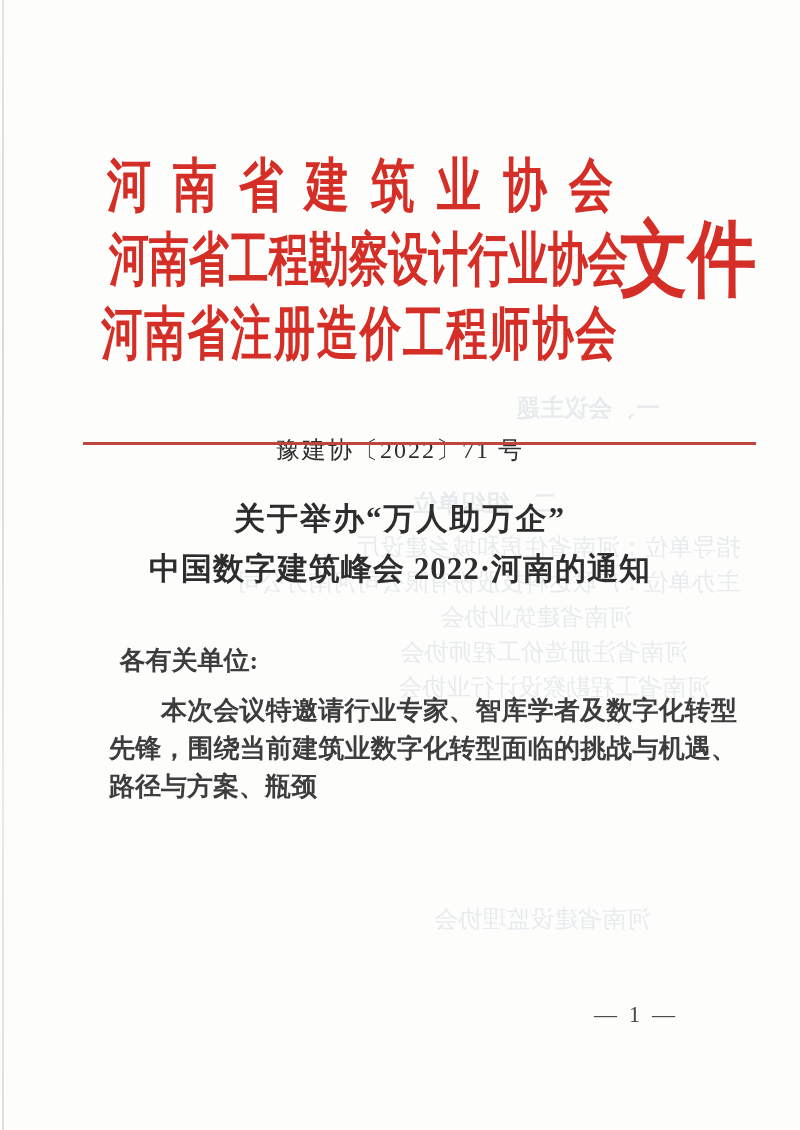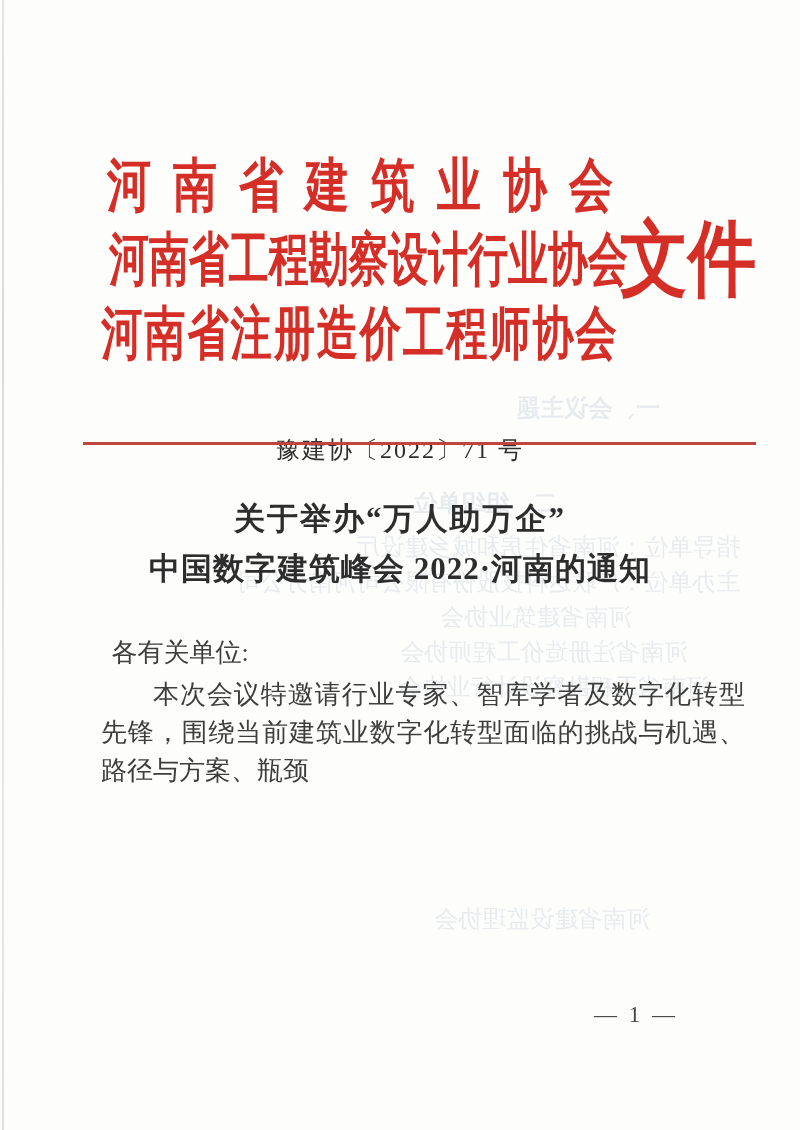--- a/index.html
+++ b/index.html
@@ -109,22 +109,23 @@
   .body-text {
     position: absolute;
     left: 97px; top: 630px;
     width: 652px;
     font-size: 26px;
     line-height: 38px;
     color: #3d3d3d;
     text-align: justify;
   }
   .body-text p {
-    margin: 4px;
+    margin: 12px;
     text-indent: 2em;
+    font-weight: bold;
   }
   .body-text .salutation {
     text-indent: 0.4em;
   }
 
   
   .page-number {
     position: absolute;
     top: 1002px;
     right: 122px;

